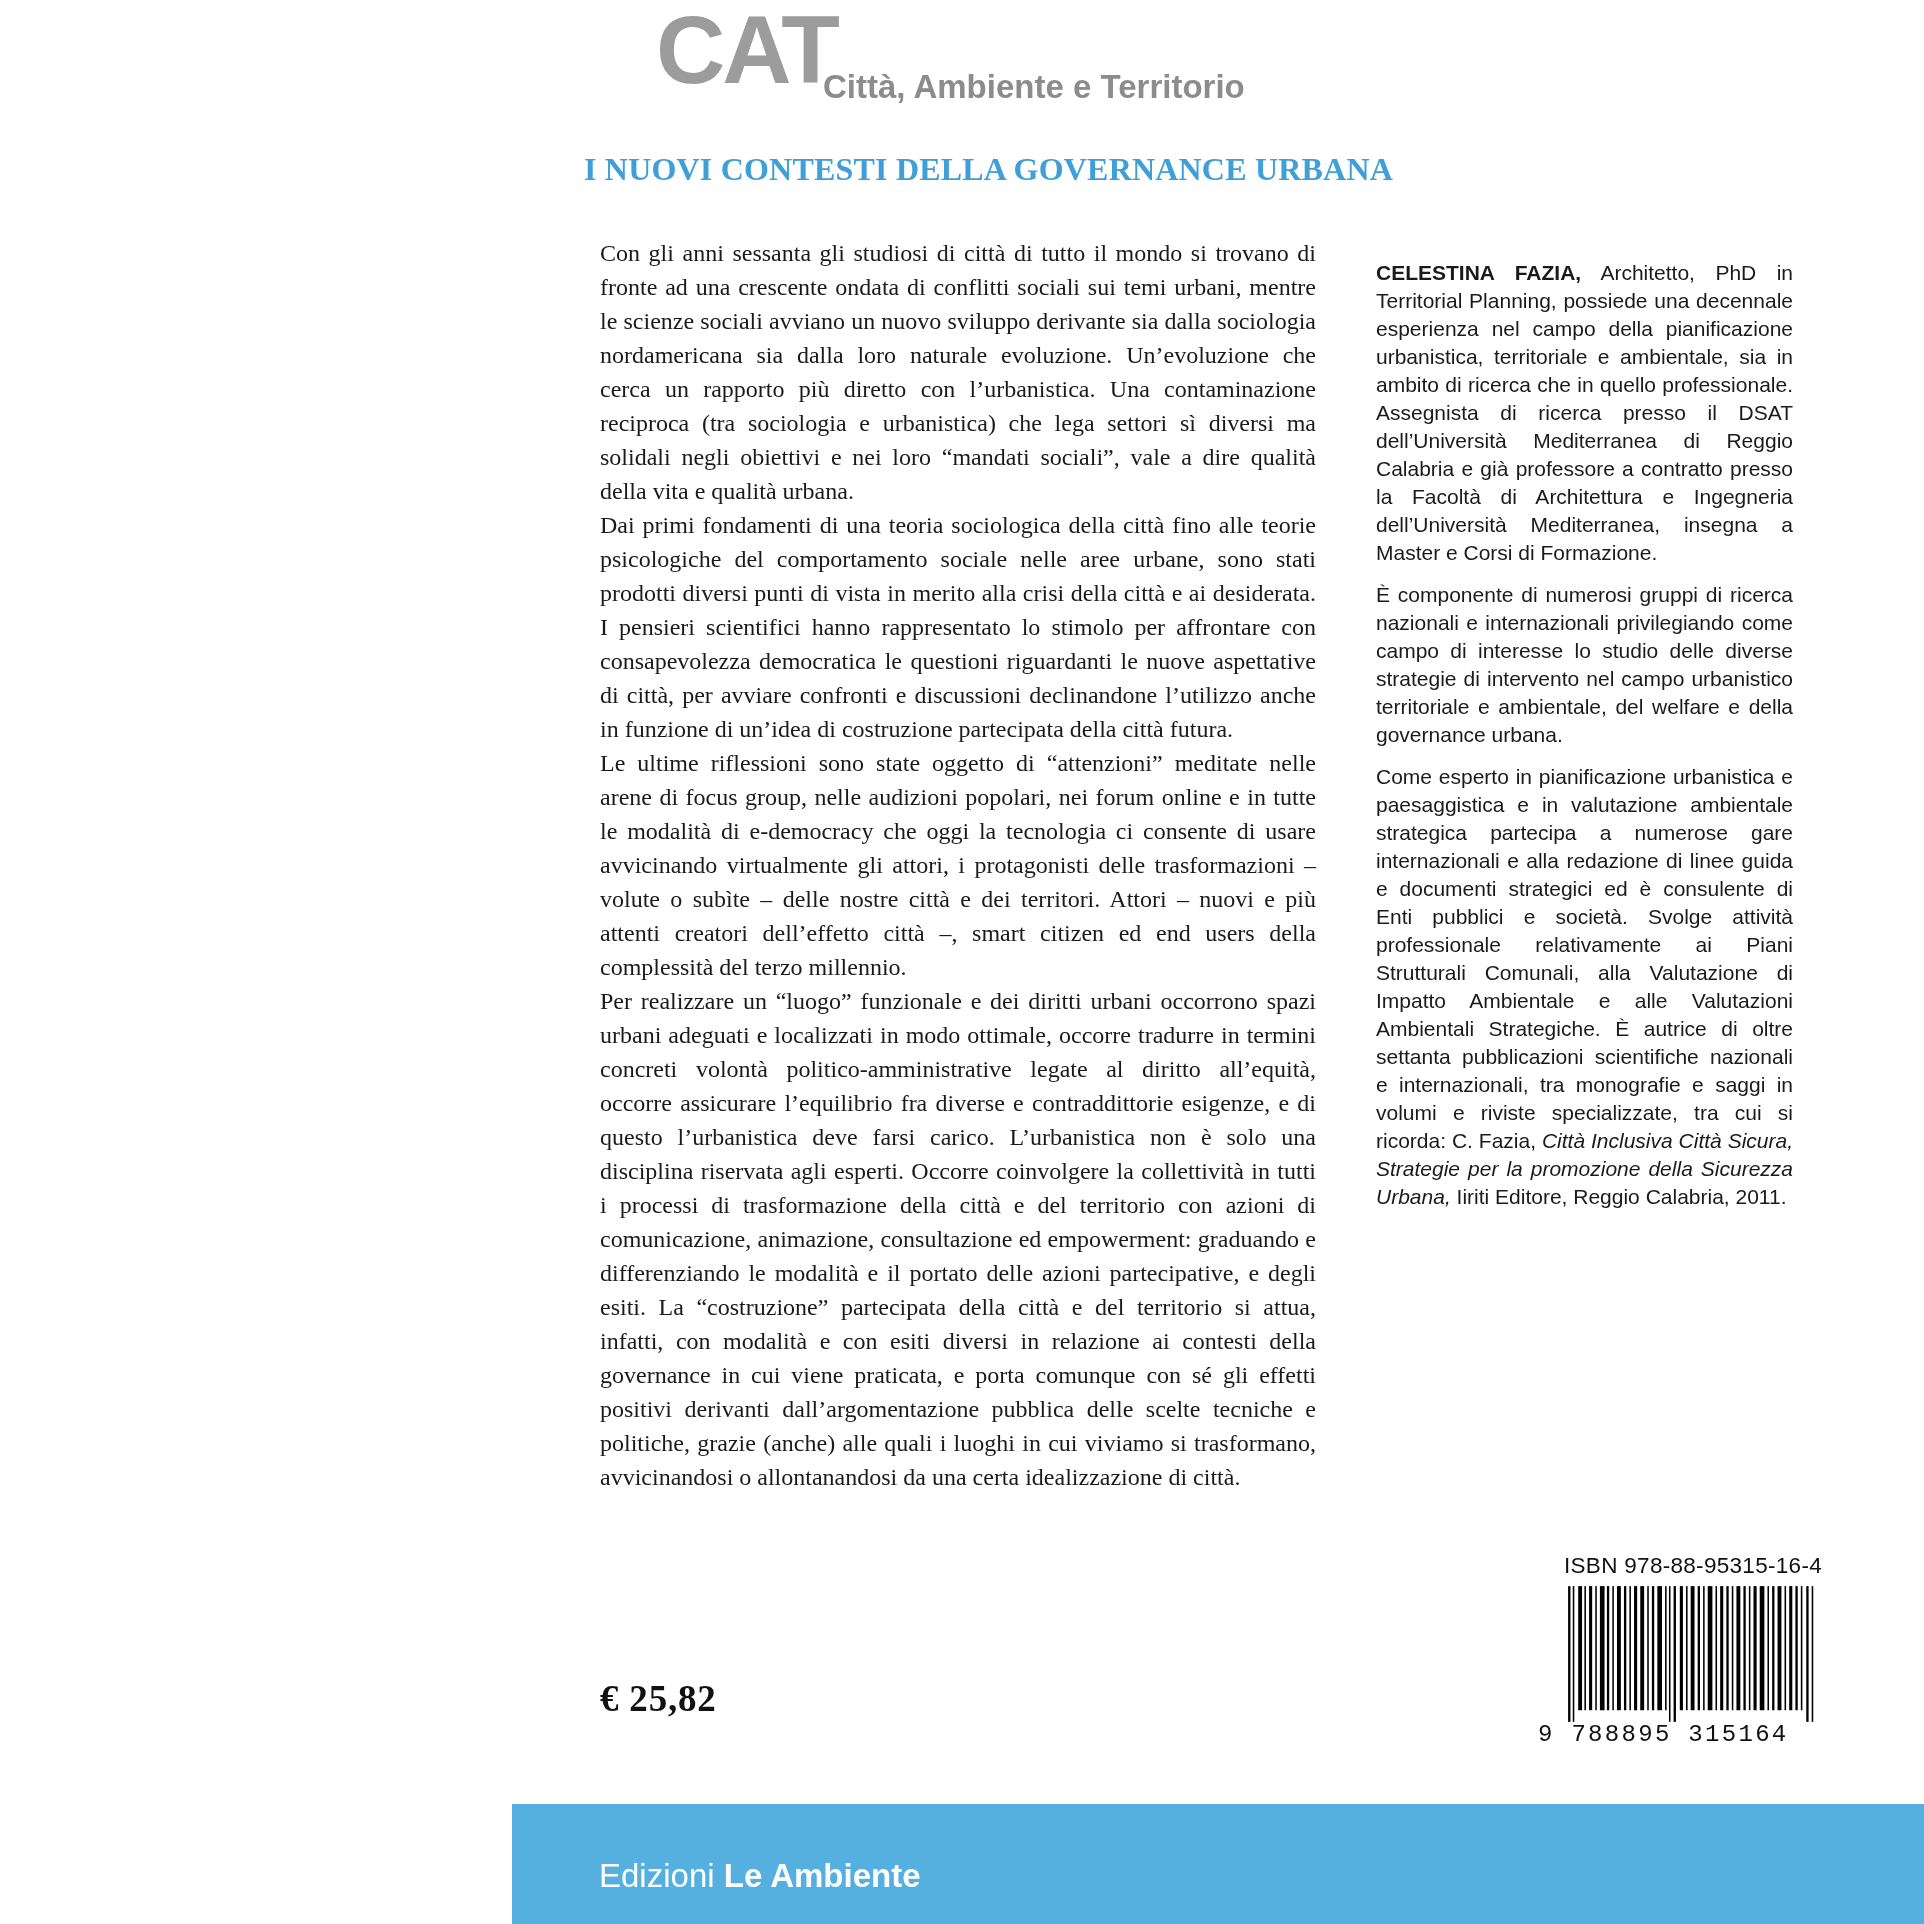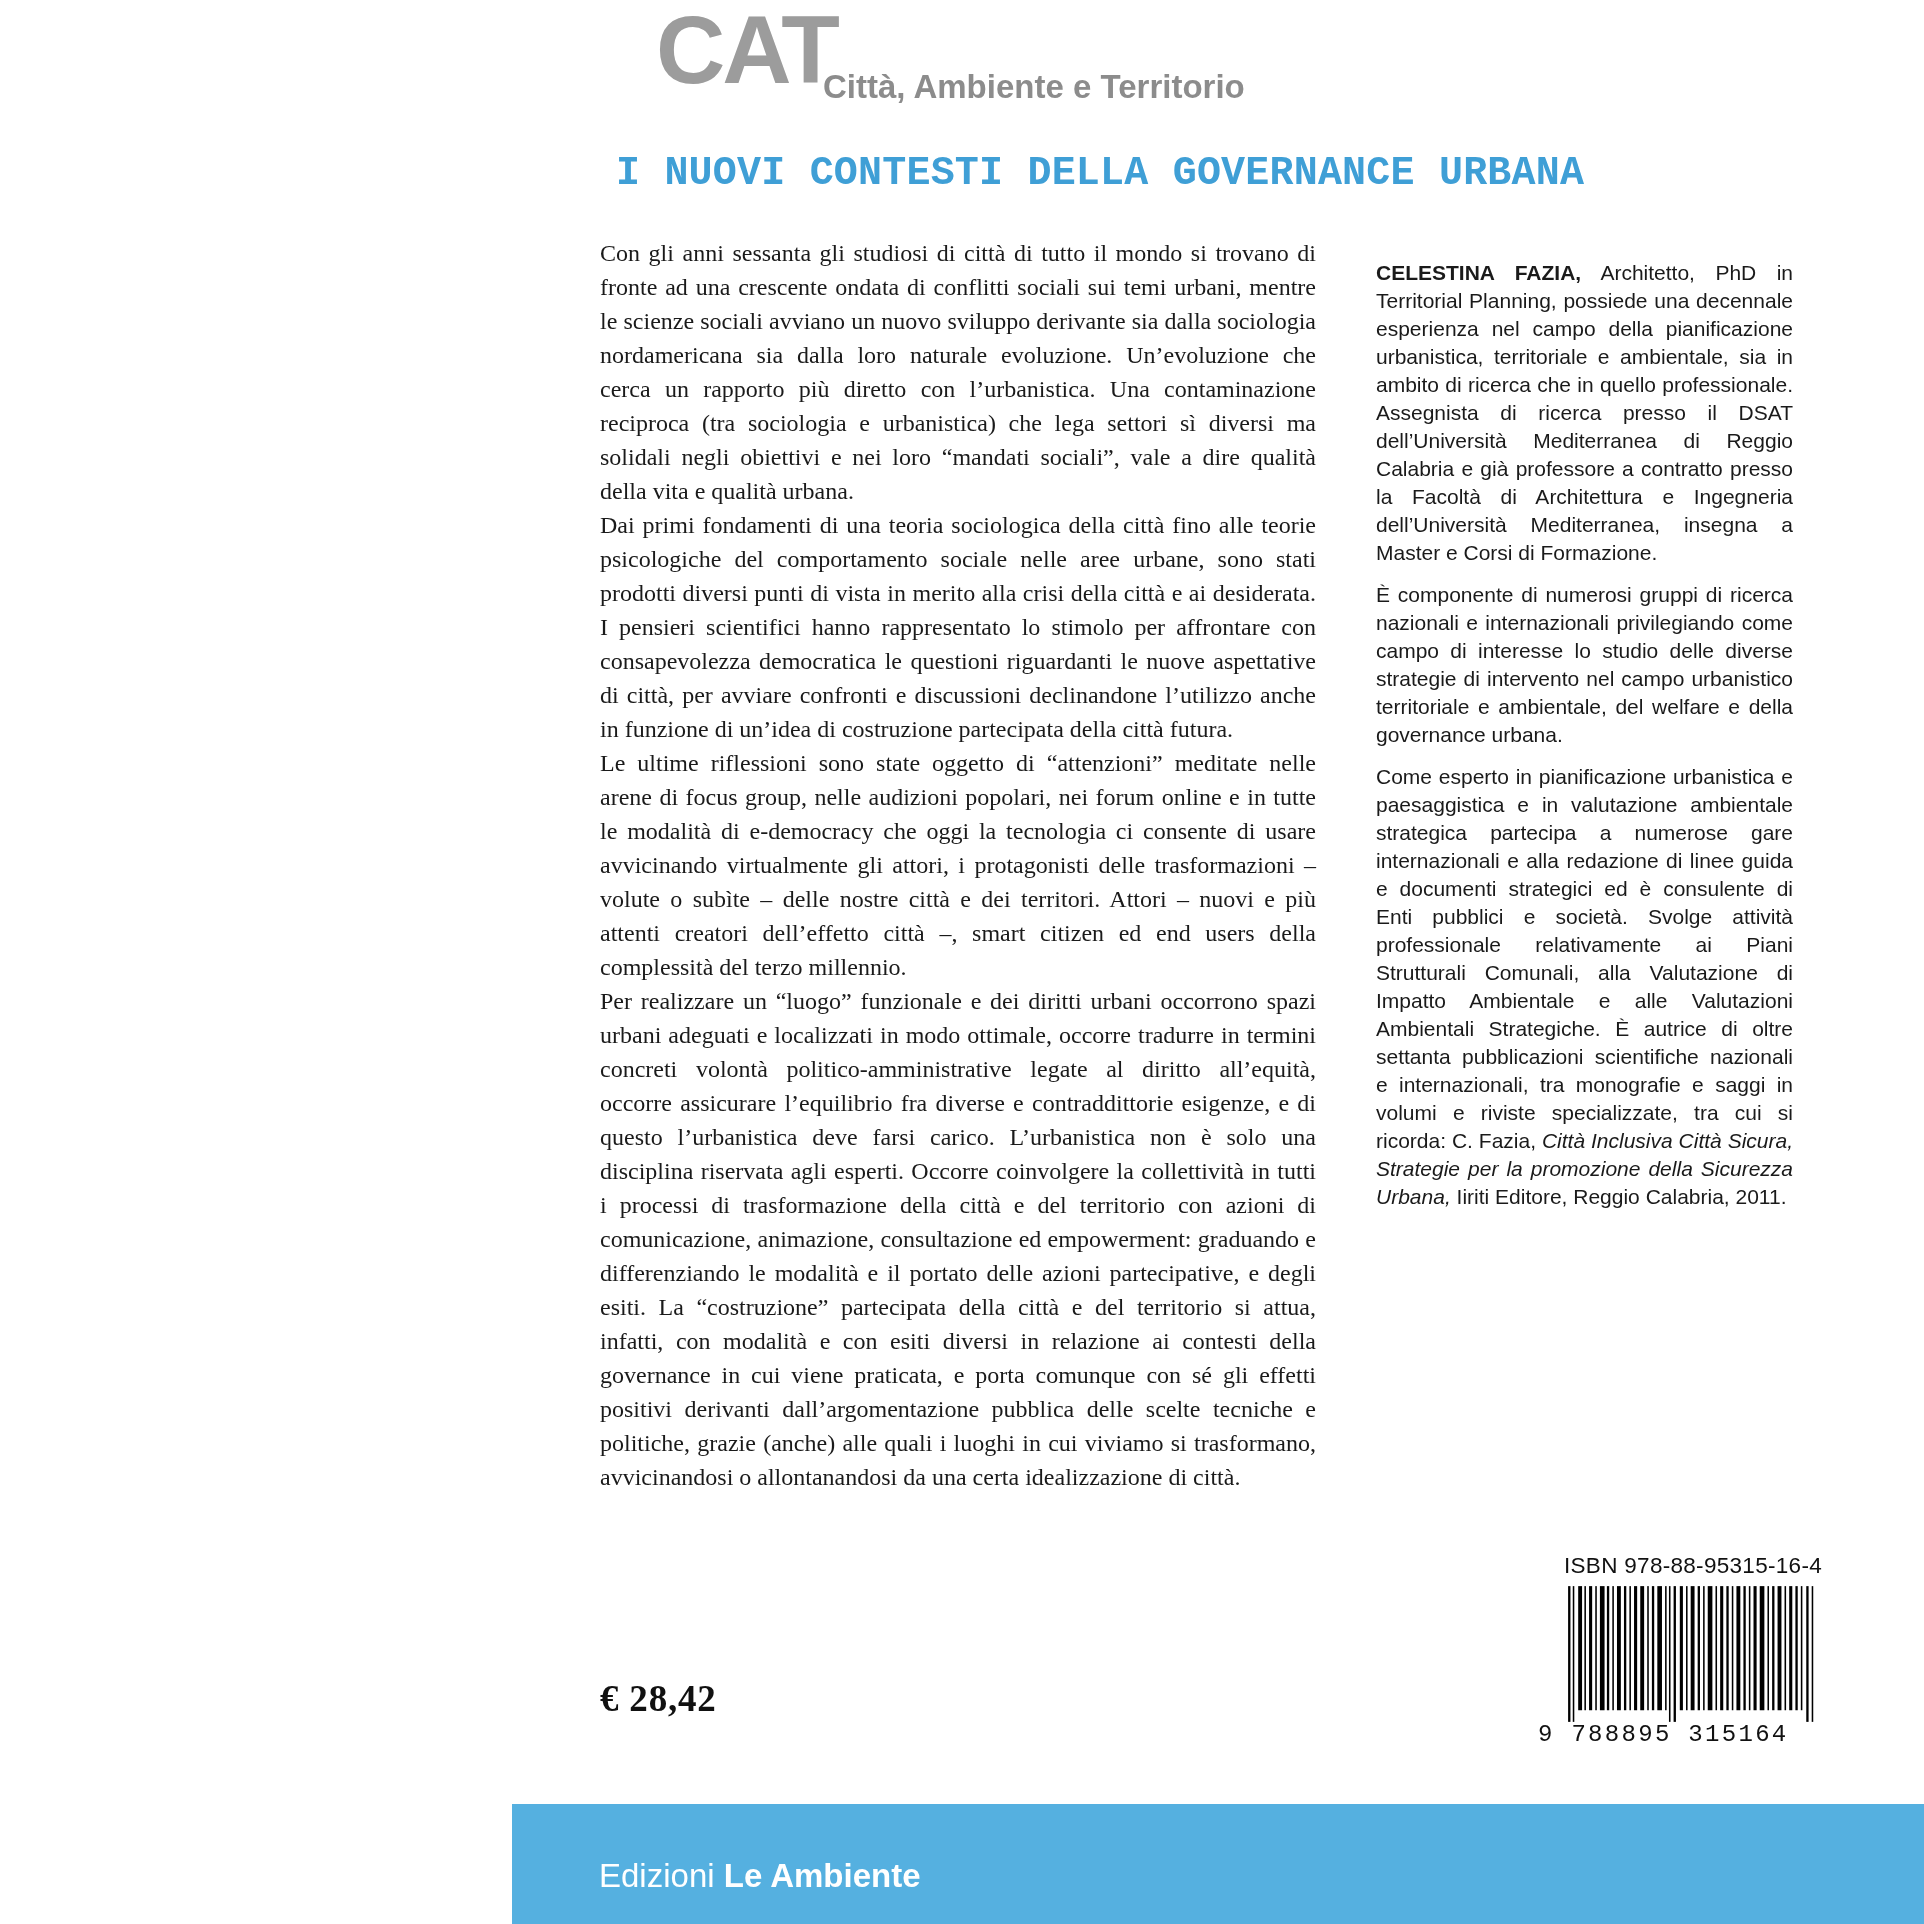--- a/index.html
+++ b/index.html
@@ -47,26 +47,26 @@
     left: 167px;
     top: 60px;
     font-family: "Liberation Sans", sans-serif;
     font-weight: bold;
     font-size: 33px;
     color: #8c8c8c;
     white-space: nowrap;
   }
   .title {
     position: absolute;
-    left: 360px;
+    left: 328px;
     top: 151px;
     width: 1007px;
-    font-family: Liberation Mono, monospace;
-    font-weight: bold;
-    font-size: 40px;
+    font-family: Liberation Serif, serif;
+    font-weight: bold;
+    font-size: 32px;
     letter-spacing: 0.2px;
     color: #3f9fd6;
     white-space: nowrap;
   }
   
   .col-left {
     position: absolute;
     left: 344px;
     top: 236px;
     width: 716px;
@@ -181,21 +181,21 @@
     <p>Le ultime riflessioni sono state oggetto di “attenzioni” meditate nelle arene di focus group, nelle audizioni popolari, nei forum online e in tutte le modalità di e-democracy che oggi la tecnologia ci consente di usare avvicinando virtualmente gli attori, i protagonisti delle trasformazioni – volute o subìte – delle nostre città e dei territori. Attori – nuovi e più attenti creatori dell’effetto città –, smart citizen ed end users della complessità del terzo millennio.</p>
     <p>Per realizzare un “luogo” funzionale e dei diritti urbani occorrono spazi urbani adeguati e localizzati in modo ottimale, occorre tradurre in termini concreti volontà politico-amministrative legate al diritto all’equità, occorre assicurare l’equilibrio fra diverse e contraddittorie esigenze, e di questo l’urbanistica deve farsi carico. L’urbanistica non è solo una disciplina riservata agli esperti. Occorre coinvolgere la collettività in tutti i processi di trasformazione della città e del territorio con azioni di comunicazione, animazione, consultazione ed empowerment: graduando e differenziando le modalità e il portato delle azioni partecipative, e degli esiti. La “costruzione” partecipata della città e del territorio si attua, infatti, con modalità e con esiti diversi in relazione ai contesti della governance in cui viene praticata, e porta comunque con sé gli effetti positivi derivanti dall’argomentazione pubblica delle scelte tecniche e politiche, grazie (anche) alle quali i luoghi in cui viviamo si trasformano, avvicinandosi o allontanandosi da una certa idealizzazione di città.</p>
   </div>
 
   <div class="col-right">
     <p><span class="name">CELESTINA FAZIA,</span><span> Architetto, PhD in Territorial Planning, possiede una decennale esperienza nel campo della pianificazione urbanistica, territoriale e ambientale, sia in ambito di ricerca che in quello professionale. Assegnista di ricerca presso il DSAT dell’Università Mediterranea di Reggio Calabria e già professore a contratto presso la Facoltà di Architettura e Ingegneria dell’Università Mediterranea, insegna a Master e Corsi di Formazione.</span></p>
     <p>È componente di numerosi gruppi di ricerca nazionali e internazionali privilegiando come campo di interesse lo studio delle diverse strategie di intervento nel campo urbanistico territoriale e ambientale, del welfare e della governance urbana.</p>
     <p><span>Come esperto in pianificazione urbanistica e paesaggistica e in valutazione ambientale strategica partecipa a numerose gare internazionali e alla redazione di linee guida e documenti strategici ed è consulente di Enti pubblici e società. Svolge attività professionale relativamente ai Piani Strutturali Comunali, alla Valutazione di Impatto Ambientale e alle Valutazioni Ambientali Strategiche. È autrice di oltre settanta pubblicazioni scientifiche nazionali e internazionali, tra monografie e saggi in volumi e riviste specializzate, tra cui si ricorda: C. Fazia, </span><span class="ital">Città Inclusiva Città Sicura, Strategie per la promozione della Sicurezza Urbana,</span><span> Iiriti Editore, Reggio Calabria, 2011.</span></p>
   </div>
 
-  <div class="price">€ 28,42</div>
+  <div class="price">€ 25,82</div>
 
   <div class="isbn-text">ISBN 978-88-95315-16-4</div>
 
   <div class="barcode">
     <svg width="256" height="136" viewBox="0 0 330 175" xmlns="http://www.w3.org/2000/svg" aria-hidden="true">
       <rect x="0" y="0" width="330" height="175" fill="#ffffff"></rect>
       <g fill="#000000">
         <rect x="4" y="0" width="3" height="175"></rect>
         <rect x="10" y="0" width="2" height="175"></rect>
         <rect x="17" y="0" width="5" height="160"></rect>

